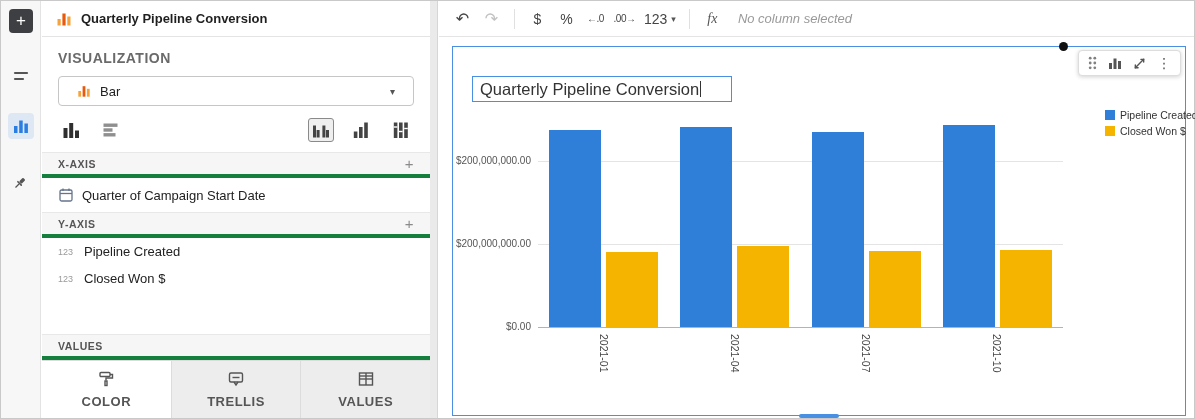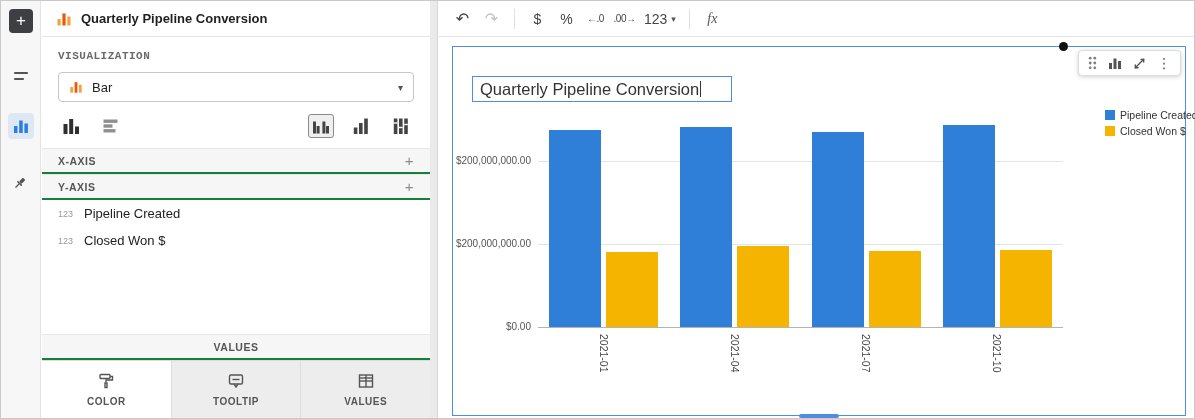--- a/index.html
+++ b/index.html
@@ -10,38 +10,38 @@
   
   .rail { position:absolute; left:0; top:0; width:40px; height:100%; background:#f7f7f7; border-right:1px solid #e3e3e3; }
   .rail-add { position:absolute; left:8px; top:8px; width:24px; height:24px; background:#3d3f42; color:#fff; border:none; border-radius:4px; font-size:17px; line-height:22px; text-align:center; cursor:pointer; }
   .rail-btn { position:absolute; left:7px; width:26px; height:26px; display:flex; align-items:center; justify-content:center; border-radius:4px; cursor:pointer; }
   .rail-btn.active { background:rgba(42,125,225,.12); }
 
   
   .panel { position:absolute; left:41px; top:0; width:388px; height:100%; background:#fff; display:flex; flex-direction:column; }
   .panel-header { height:36px; min-height:36px; border-bottom:1px solid #e4e4e4; display:flex; align-items:center; gap:9px; padding:0 14px; }
   .panel-title { font-weight:bold; font-size:13px; color:#1f1f1f; }
-  .viz-label { padding:13px 16px 4px; font-size:11px; font-weight:600; letter-spacing:.5px; color:#6a6a6a;font-family:Liberation Mono, monospace; }
-  .dropdown { margin:6px 16px 0; height:30px; min-height:30px; border:1px solid #c6c6c6; border-radius:4px; display:flex; align-items:center; gap:9px; padding:0 10px; cursor:pointer; background:#fff; }
+  .viz-label { padding:13px 16px 4px; font-size:14px; font-weight:600; letter-spacing:.5px; color:#6a6a6a; }
+  .dropdown { margin:6px 16px 0; height:30px; min-height:30px; border:1px solid #c6c6c6; border-radius:4px; display:flex; align-items:center; gap:9px; padding:0 18px; cursor:pointer; background:#fff; }
   .dropdown .caret { margin-left:auto; color:#555; font-size:10px; }
   .viz-icons { margin:12px 16px 10px; display:flex; align-items:center; gap:14px; }
   .viz-flex { flex:1; }
   .viz-btn { width:26px; height:24px; display:flex; align-items:center; justify-content:center; border:1px solid transparent; border-radius:3px; cursor:pointer; }
   .viz-btn.selected { border-color:#8a8a8a; background:#efefef; }
-  .section-head { height:26px; min-height:26px; background:#f6f6f6; border-top:1px solid #e8e8e8; border-bottom:2px solid #15803d; display:flex; align-items:center; padding:0 16px; font-size:10.5px; font-weight:600; letter-spacing:.5px; color:#555;justify-content:center; }
+  .section-head { height:26px; min-height:26px; background:#f6f6f6; border-top:1px solid #e8e8e8; border-bottom:4px solid #15803d; display:flex; align-items:center; padding:0 16px; font-size:10.5px; font-weight:600; letter-spacing:.5px; color:#555; }
   .section-head .plus { margin-left:auto; font-size:15px; font-weight:400; color:#8a8a8a; cursor:pointer; line-height:1; }
   .field-row { height:34px; min-height:34px; display:flex; align-items:center; gap:8px; padding:0 16px; font-size:13px; color:#222; cursor:pointer; }
   .field-row.y { height:27px; min-height:27px; }
   .num123 { font-size:9px; color:#9a9a9a; width:18px; text-align:left; }
   .agg-row { height:26px; min-height:26px; display:flex; align-items:center; gap:8px; padding:0 16px; cursor:pointer; }
   .checkbox { width:14px; height:14px; border:1px solid #2a7de1; border-radius:2px; background:#fff; display:flex; align-items:center; justify-content:center; }
   .agg-label { font-size:10px; font-weight:600; letter-spacing:.4px; color:#777; }
   .marks-head { margin-top:auto; }
   .tabs { height:58px; min-height:58px; display:flex; border-top:1px solid #dcdcdc; }
-  .tab { flex:1; display:flex; flex-direction:column; align-items:center; justify-content:center; gap:6px; background:#ededed; border-left:1px solid #dcdcdc; font-size:10px; font-weight:600; letter-spacing:.5px; color:#555; cursor:pointer; }
+  .tab { flex:1; display:flex; flex-direction:column; align-items:center; justify-content:center; gap:6px; background:#ededed; border-left:1px solid #dcdcdc; font-size:13px; font-weight:600; letter-spacing:.5px; color:#555; cursor:pointer; }
   .tab:first-child { border-left:none; }
   .tab.active { background:#fff; }
 
   
   .divider { position:absolute; left:429px; top:0; width:8px; height:100%; background:#eaeaea; border-right:1px solid #d6d6d6; }
 
   
   .canvas { position:absolute; left:438px; top:0; right:0; height:100%; background:#fff; }
   .top-toolbar { height:36px; border-bottom:1px solid #e4e4e4; display:flex; align-items:center; padding:0 10px; gap:2px; }
   .tb-icon { min-width:27px; height:26px; display:flex; align-items:center; justify-content:center; font-size:14px; color:#454545; border-radius:3px; cursor:pointer; }
@@ -191,20 +191,29 @@
               <line x1="11.2" y1="6.5" x2="14.8" y2="6.5"></line>
             </g>
         </svg>
       </div>
     </div>
 
     <div class="section-head">
       <span>X-AXIS</span>
       <span class="plus">+</span>
     </div>
+    <div class="field-row">
+      <svg width="16" height="16" viewBox="0 0 16 16" fill="none" stroke="#64748b" stroke-width="1.3">
+        <rect x="2" y="3" width="12" height="11" rx="1.5"></rect>
+          <line x1="2" y1="6.5" x2="14" y2="6.5"></line>
+          <line x1="5" y1="1.5" x2="5" y2="4"></line>
+          <line x1="11" y1="1.5" x2="11" y2="4"></line>
+      </svg>
+      <span>Quarter of Campaign Start Date</span>
+    </div>
 
     <div class="section-head">
       <span>Y-AXIS</span>
       <span class="plus">+</span>
     </div>
     <div class="field-row y">
       <span class="num123">123</span>
       <span>Pipeline Created</span>
     </div>
     <div class="field-row y">
@@ -224,21 +233,21 @@
           <rect x="8" y="11" width="2" height="4.5"></rect>
         </svg>
         <span>COLOR</span>
       </div>
       <div class="tab">
         <svg width="18" height="18" viewBox="0 0 18 18" fill="none" stroke="#555" stroke-width="1.4">
           <rect x="2.5" y="3" width="13" height="9" rx="1.5"></rect>
           <path d="M7 12l2 3 2-3"></path>
           <line x1="5.5" y1="7.5" x2="12.5" y2="7.5"></line>
         </svg>
-        <span>TOOLTIP</span>
+        <span>TRELLIS</span>
       </div>
       <div class="tab">
         <svg width="18" height="18" viewBox="0 0 18 18" fill="none" stroke="#555" stroke-width="1.4">
           <rect x="2.5" y="3" width="13" height="12"></rect>
           <line x1="9" y1="3" x2="9" y2="15"></line>
             <line x1="2.5" y1="9" x2="15.5" y2="9"></line>
             <line x1="2.5" y1="6" x2="15.5" y2="6"></line>
         </svg>
         <span>VALUES</span>
       </div>
@@ -255,20 +264,23 @@
       <span class="tb-icon">$</span>
       <span class="tb-icon">%</span>
       <span class="tb-icon dec">←.0</span>
       <span class="tb-icon dec">.00→</span>
       <span class="tb-icon numfmt">
         <span>123</span>
         <span class="caret">▾</span>
       </span>
       <span class="tb-sep"></span>
       <span class="tb-icon fx">fx</span>
+      <div class="formula-bar">
+        <span class="placeholder">No column selected</span>
+      </div>
     </div>
 
     <div class="board">
       <div class="element">
         <div class="selection-dot"></div>
 
         <div class="mini-toolbar">
           <span>
             <svg width="9" height="14" viewBox="0 0 9 14">
                 <g fill="#808080">

